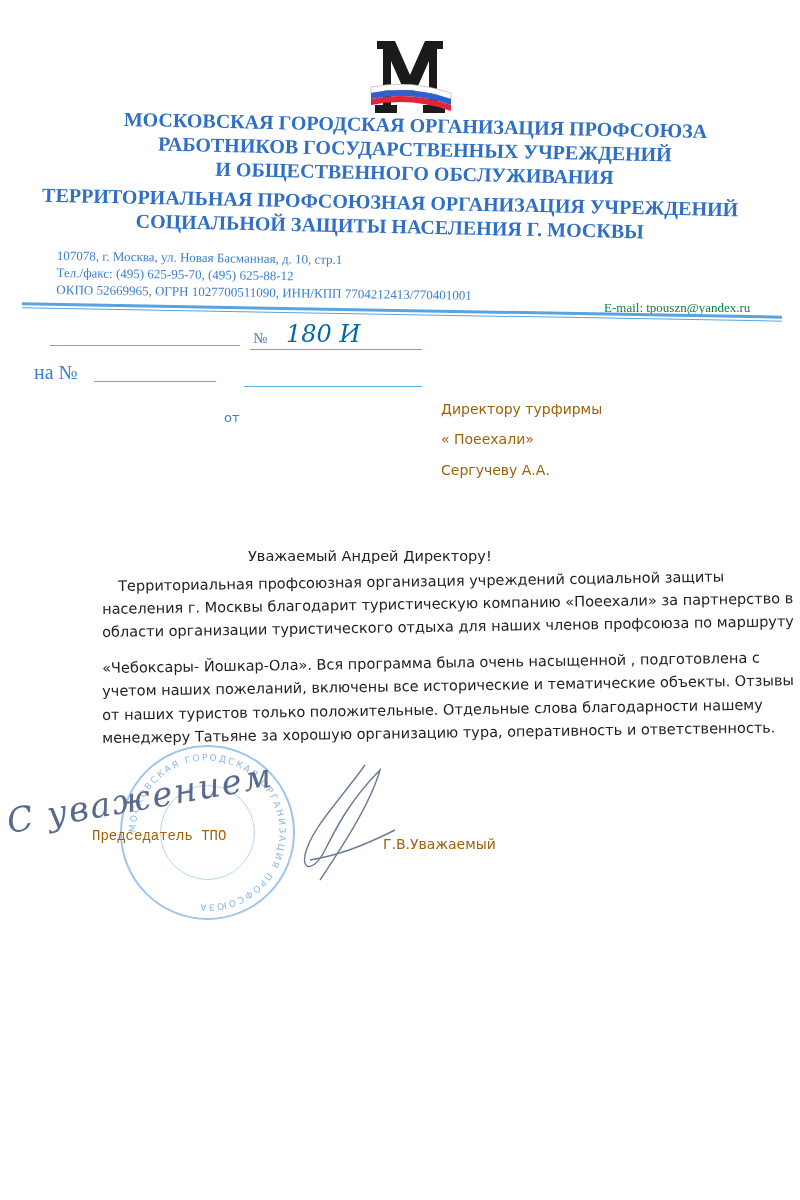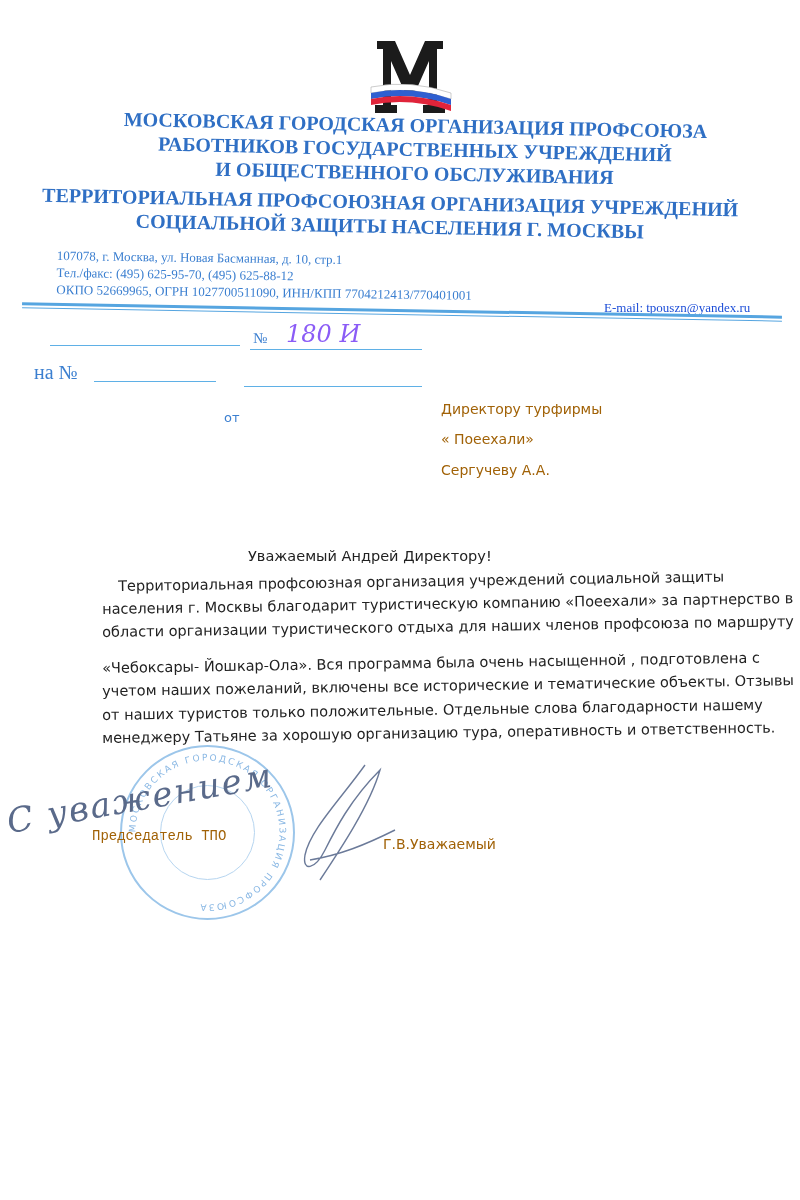--- a/index.html
+++ b/index.html
@@ -4,26 +4,26 @@
 <style>
   html, body { margin:0; padding:0; }
   body { width:800px; height:1200px; background:#ffffff; position:relative; overflow:hidden; font-family:"DejaVu Sans", sans-serif; color:#1a1a1a; }
   .abs { position:absolute; }
   .logo { left:365px; top:35px; width:90px; height:90px; }
   .org { color:#2f6fc4; font-family:"Liberation Serif", serif; font-weight:bold; text-align:center; }
   .org1 { left:100px; top:113px; width:630px; font-size:20px; line-height:24px; transform:rotate(1.2deg); }
   .org2 { left:40px; top:190px; width:700px; font-size:20px; line-height:24px; transform:rotate(1.2deg); }
   .contacts { left:57px; top:247px; font-family:"Liberation Serif", serif; color:#3b7fd0; font-size:13px; line-height:17px; transform:rotate(0.8deg); transform-origin:left top; }
   .contacts div { white-space:nowrap; }
-  .email { left:604px; top:300px; font-family:"Liberation Serif", serif; color:#1d4ed8; font-size:13px; }
+  .email { left:604px; top:300px; font-family:"Liberation Serif", serif; color:#15803d; font-size:13px; }
   .hr1 { left:22px; top:309px; width:760px; height:3px; background:#56a5e0; transform:rotate(1deg); }
   .hr2 { left:22px; top:314px; width:760px; height:1px; background:#56a5e0; transform:rotate(1deg); }
   .line { height:1px; background:#5fb0e6; }
   .num-label { color:#3b7fd0; font-family:"Liberation Serif", serif; font-size:15px; }
-  .handwrite { color:#8b5cf6; font-family:"DejaVu Serif", serif; font-style:italic; font-size:24px; }
+  .handwrite { color:#0369a1; font-family:"DejaVu Serif", serif; font-style:italic; font-size:24px; }
   .ot { color:#3b7fd0; font-size:13px;margin-top:42px; }
   .addr { font-size:14px; color:#a16207; }
   .body-text { font-size:14.5px; line-height:22px; color:#222; }
   .stamp { left:120px; top:745px; width:175px; height:175px; border-radius:50%; border:2px solid #9cc6ea; box-sizing:border-box; }
   .stamp-inner { left:160px; top:785px; width:95px; height:95px; border-radius:50%; border:1px solid #b6d5f0; box-sizing:border-box; }
 </style>
 </head>
 <body>
 
 <div class="abs logo">

